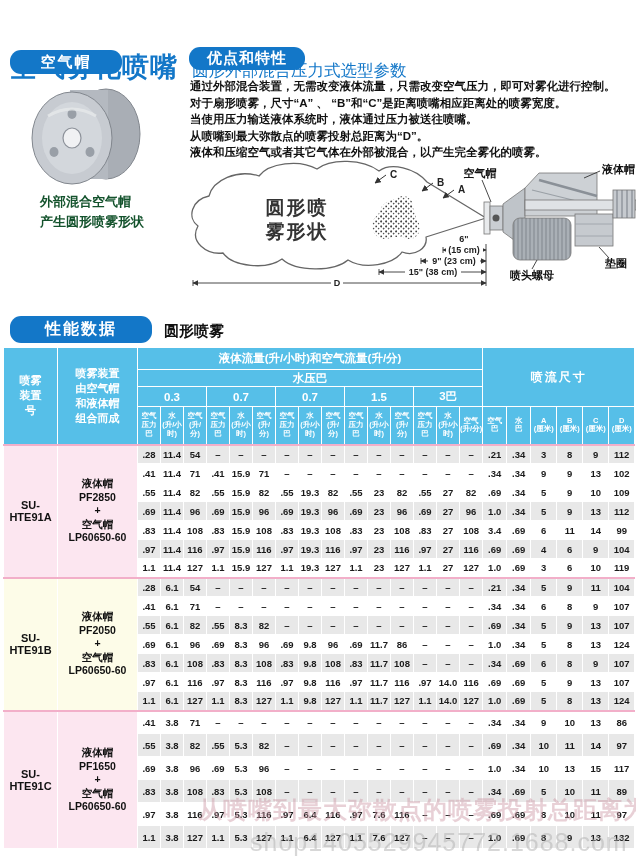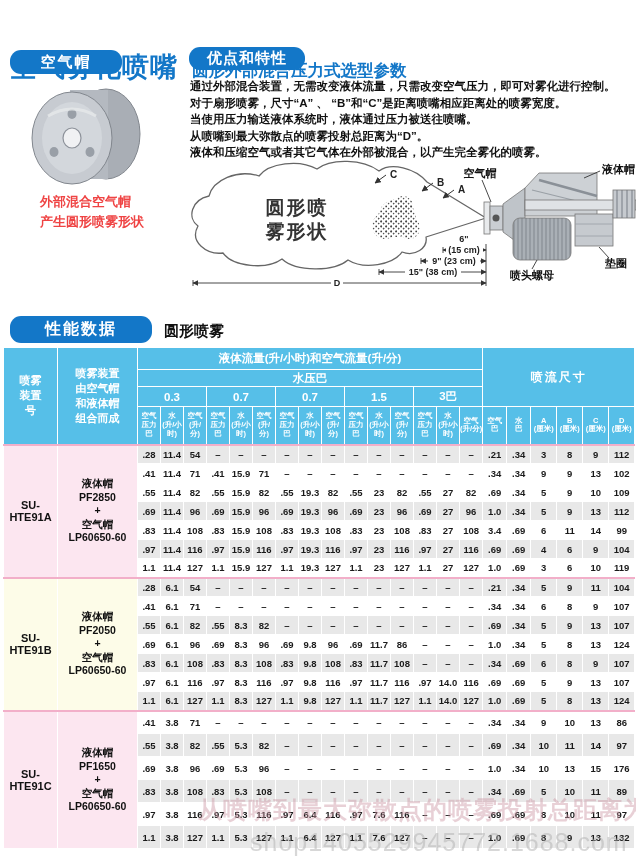--- a/index.html
+++ b/index.html
@@ -3,33 +3,33 @@
 <meta charset="utf-8">
 <style>
   html,body{margin:0;padding:0;background:#fff;}
   .page{
     position:relative;width:636px;height:866px;background:#fff;overflow:hidden;
     font-family:"Liberation Sans","DejaVu Sans",sans-serif;color:#1a1a1a;
   }
   
   .title-row{position:absolute;left:10px;top:4px;display:flex;align-items:baseline;gap:14px;margin-top:45px;}
   .title{font-size:27px;font-weight:bold;color:#1377c8;letter-spacing:1px;}
-  .subtitle{font-size:16.5px;font-weight:bold;color:#1377c8;}
+  .subtitle{font-size:16.5px;font-weight:normal;color:#1377c8;}
   
   .tab{
     position:absolute;background:#1377c8;color:#fff;font-weight:bold;
     display:flex;align-items:center;justify-content:center;border-radius:11px;
   }
   .tab-aircap{left:10px;top:50px;width:112px;height:24px;font-size:15px;letter-spacing:2px;}
   .tab-features{left:189px;top:47px;width:116px;height:23px;font-size:15px;letter-spacing:1px;}
   .tab-perf{left:10px;top:316px;width:142px;height:27px;font-size:16px;letter-spacing:2px;}
   .spray-type{position:absolute;left:164px;top:322px;font-size:15px;font-weight:bold;color:#111;}
   
   .aircap-img{position:absolute;left:28px;top:86px;}
-  .aircap-caption{position:absolute;left:40px;top:192px;font-size:13px;font-weight:bold;line-height:20px;color:#ef4444;}
+  .aircap-caption{position:absolute;left:40px;top:192px;font-size:13px;font-weight:bold;line-height:20px;color:#14532d;}
   
   .features-text{position:absolute;left:190px;top:78px;width:440px;font-size:11.5px;font-weight:bold;line-height:16.5px;color:#111;}
   
   .diagram{position:absolute;left:185px;top:160px;}
   .diagram text{font-family:"Liberation Sans","DejaVu Sans",sans-serif;}
   .cloud-text{font-size:19px;font-weight:bold;fill:#333;letter-spacing:2px;}
   .dim-text{font-size:9px;font-weight:bold;fill:#222;}
   .abc-text{font-size:10px;font-weight:bold;fill:#222;}
   .part-text{font-size:11px;font-weight:bold;fill:#111;}
   .note{position:absolute;left:150px;top:292px;width:486px;font-size:11px;font-weight:bold;color:#111;}
@@ -685,21 +685,21 @@
           <td class="td-num">–</td>
           <td class="td-num">–</td>
           <td class="td-num">–</td>
           <td class="td-num">–</td>
           <td class="td-num">–</td>
           <td class="td-num">1.0</td>
           <td class="td-num">.34</td>
           <td class="td-num">10</td>
           <td class="td-num">13</td>
           <td class="td-num">15</td>
-          <td class="td-num">176</td>
+          <td class="td-num">117</td>
         </tr>
         <tr class="theme-pink stripe" style="height: 23px;">
           <td class="td-num">.83</td>
           <td class="td-num">3.8</td>
           <td class="td-num">108</td>
           <td class="td-num">.83</td>
           <td class="td-num">5.3</td>
           <td class="td-num">108</td>
           <td class="td-num">–</td>
           <td class="td-num">–</td>

